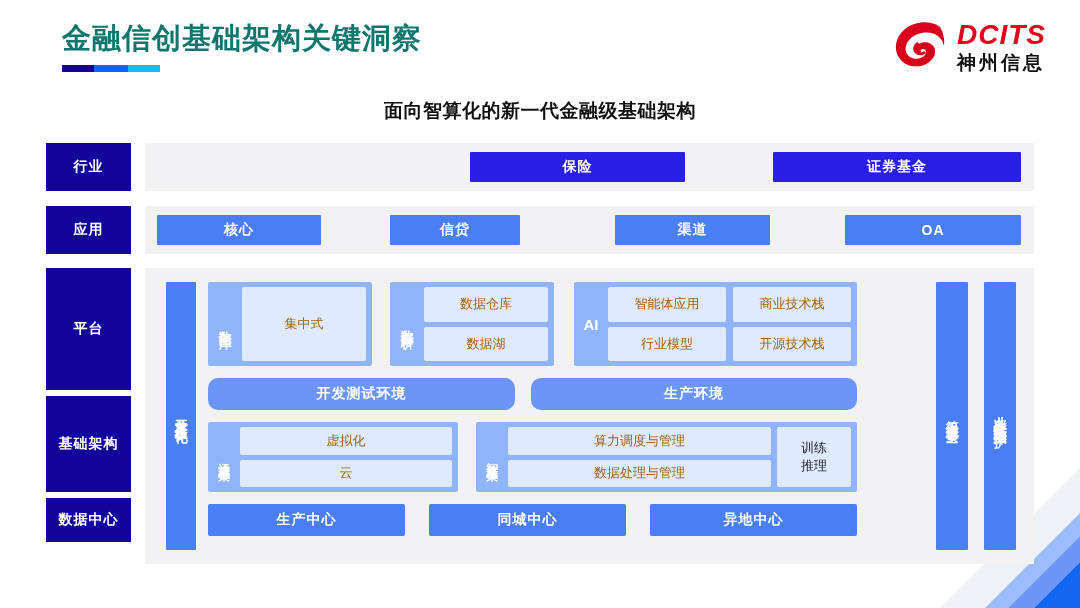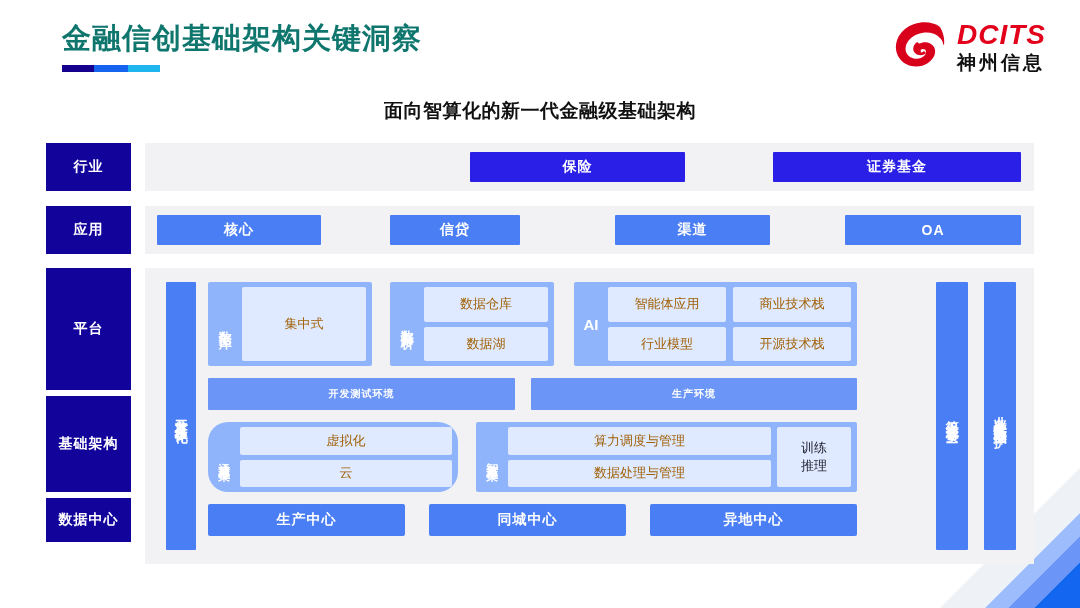--- a/index.html
+++ b/index.html
@@ -110,33 +110,33 @@
     font-size:13px;color:#a16207;
   }
   .group-grid{flex:1;display:grid;grid-template-columns:1fr 1fr;gap:5px 7px;height:100%;}
 
   .g-db{left:0;width:164px;}
   .g-da{left:182px;width:164px;}
   .g-ai{left:366px;width:283px;}
 
   .env-row{position:relative;height:32px;margin-top:12px;}
   .env{
-    position:absolute;top:0;height:32px;background:#6b95f7;border-radius:1px;
-    display:flex;align-items:center;justify-content:center;
-    color:#fff;font-size:10px;font-weight:bold;letter-spacing:1px;
+    position:absolute;top:0;height:32px;background:#6b95f7;border-radius:10px;
+    display:flex;align-items:center;justify-content:center;
+    color:#fff;font-size:14px;font-weight:bold;letter-spacing:1px;
   }
   .env-dev{left:0;width:307px;}
   .env-prod{left:323px;width:326px;}
 
   .fw-row{position:relative;height:70px;margin-top:12px;}
   .fw{
     position:absolute;top:0;height:70px;background:#8fb4fb;border-radius:2px;
     display:flex;align-items:center;padding:5px 6px;box-sizing:border-box;gap:6px;
   }
-  .fw-general{left:0;width:250px;border-radius:20px;}
+  .fw-general{left:0;width:250px;}
   .fw-ai{left:268px;width:381px;}
   .fw-label{
     color:#fff;font-size:12px;font-weight:bold;width:20px;flex:0 0 20px;
     display:flex;align-items:center;justify-content:center;height:100%;
   }
   .fw-items{flex:1;display:flex;flex-direction:column;gap:5px;height:100%;}
   .fw-side{
     flex:0 0 74px;height:100%;background:#dfe9ff;border-radius:2px;
     display:flex;flex-direction:column;align-items:center;justify-content:center;
     font-size:13px;color:#1c1c2b;line-height:1.35;

